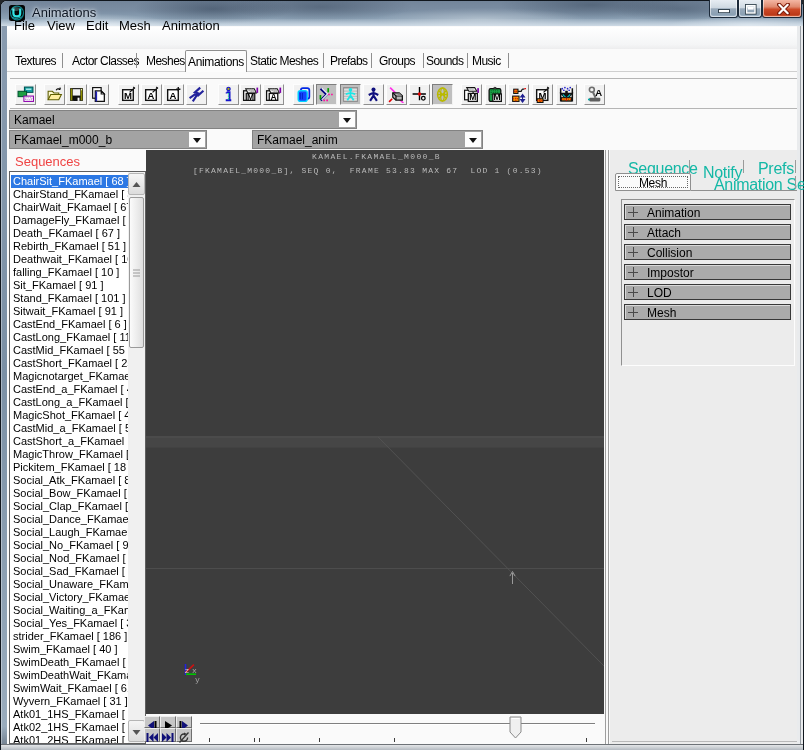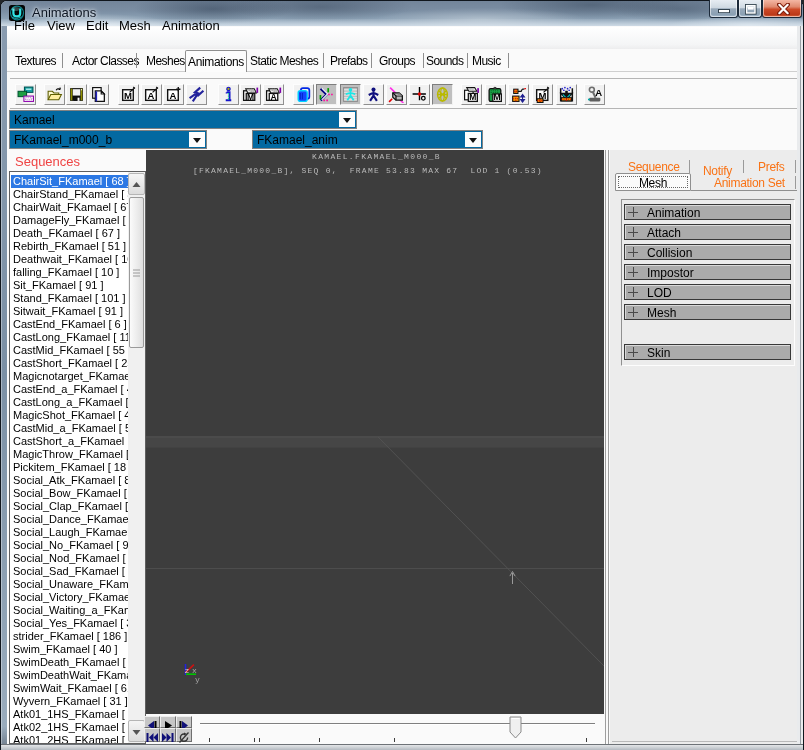--- a/index.html
+++ b/index.html
@@ -58,21 +58,21 @@
 .activetab { position:absolute; left:185px; top:50px; width:62px; height:22px;
   background:#fcfcfc; border:1px solid #8f8f8f; border-bottom:none;
   border-radius:2px 2px 0 0; text-align:center; font-size:12px; letter-spacing:-0.35px; padding-top:4px; z-index:3; }
 .hline { position:absolute; height:1px; background:#b5b5b5; }
 
 .tbtn { position:absolute; top:84px; width:21px; height:21px; background:#f1f1f1;
   border:1px solid; border-color:#fdfdfd #8f8f8f #8f8f8f #fdfdfd; }
 .tbtn.dn { background:#bfbfbf; border-color:#7e7e7e #f2f2f2 #f2f2f2 #7e7e7e; }
 .tbtn svg { position:absolute; left:1px; top:1px; }
 
-.combo { position:absolute; height:19px; background:#0369a1; border:1px solid #828282;
+.combo { position:absolute; height:19px; background:#a3a3a3; border:1px solid #828282;
   font-size:12px; color:#000; }
 .combo .txt { position:absolute; left:4px; top:2px; white-space:nowrap; }
 .combo .drop { position:absolute; right:1px; top:1px; bottom:1px; width:16px; background:#fdfdfd; }
 .combo .drop:after { content:""; position:absolute; left:4px; top:6px;
   border-left:4px solid transparent; border-right:4px solid transparent; border-top:5px solid #111; }
 
 #seqlabel { left:15px; top:154px; font-size:13px; color:#ef4444; }
 #listbox { left:9px; top:171px; width:137px; height:573px; background:#fff;
   border:1px solid #5f5f5f; overflow:hidden; }
 .li { position:absolute; left:1px; width:117px; height:13px; font-size:11px;
@@ -86,21 +86,21 @@
 
 #vp { left:146px; top:150px; width:458px; height:564px; background:#3d3d3d; overflow:hidden; }
 .vptext { position:absolute; font-family:"Liberation Mono", monospace; font-size:8px;
   color:#b9b9b9; white-space:pre; }
 
 .pbtn { position:absolute; background:#c6c6c6; border:1px solid;
   border-color:#eeeeee #6f6f6f #6f6f6f #eeeeee; }
 .tick { position:absolute; top:738px; width:1px; height:4px; background:#3c3c3c; }
 
 #rpanel { left:610px; top:150px; width:187px; height:594px; background:#ececec; }
-.rtab { position:absolute; font-size:12px; letter-spacing:-0.3px; color:#f97316; white-space:nowrap; }
+.rtab { position:absolute; font-size:16px; letter-spacing:-0.3px; color:#14b8a6; white-space:nowrap; }
 .rsep { position:absolute; width:1px; height:13px; background:#9a9a9a; }
 #meshtab { position:absolute; left:615px; top:173px; width:76px; height:18px;
   background:#fbfbfb; border:1px solid #8f8f8f; border-radius:2px 2px 0 0; z-index:2; }
 #meshtab .dot { position:absolute; inset:2px; border:1px dotted #666; }
 #meshtab .lbl { position:absolute; width:100%; text-align:center; top:2px; font-size:12px; letter-spacing:-0.3px; }
 .propbar { position:absolute; left:624px; width:167px; height:16px; background:#ababab;
   border:1px solid #383838; box-shadow:inset 1px 1px 0 rgba(255,255,255,.55); }
 .propbar .plus { position:absolute; left:3px; top:2px; width:11px; height:11px; }
 .propbar .plus:before { content:""; position:absolute; left:0px; top:5px; width:10px; height:1px; background:#4a4a4a; }
 .propbar .plus:after { content:""; position:absolute; left:4.5px; top:0px; width:1px; height:10px; background:#4a4a4a; }
@@ -540,16 +540,12 @@
       <div class="lbl">Impostor</div>
     </div>
 <div class="propbar" style="top:284.2px">
       <div class="plus"></div>
       <div class="lbl">LOD</div>
     </div>
 <div class="propbar" style="top:304.3px">
       <div class="plus"></div>
       <div class="lbl">Mesh</div>
     </div>
-<div class="propbar" style="top:344.4px">
-      <div class="plus"></div>
-      <div class="lbl">Skin</div>
-    </div>
 </div>
 </body></html>

